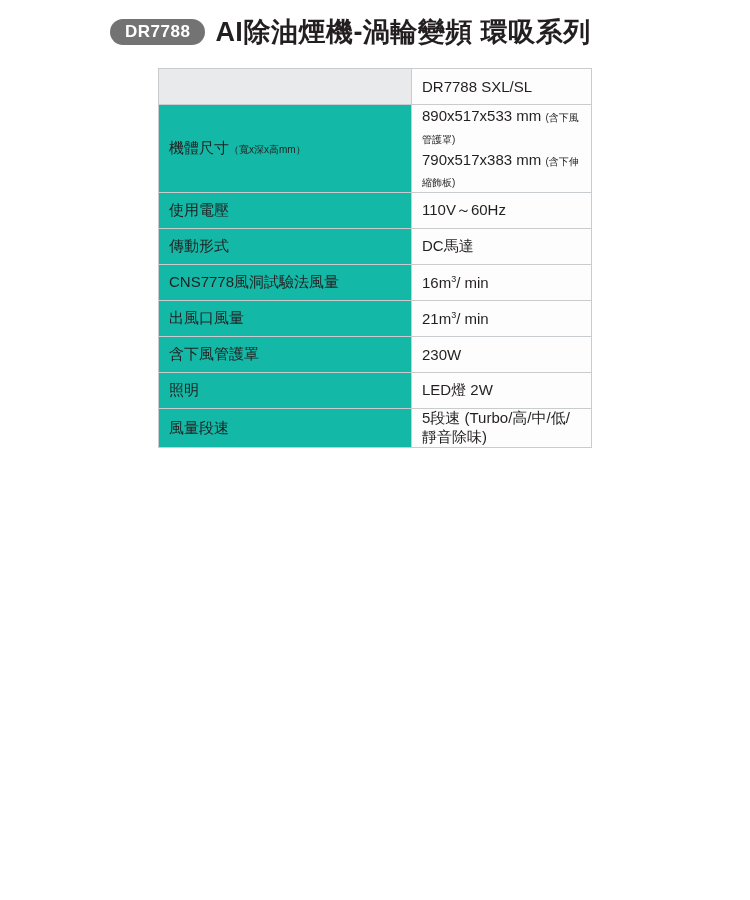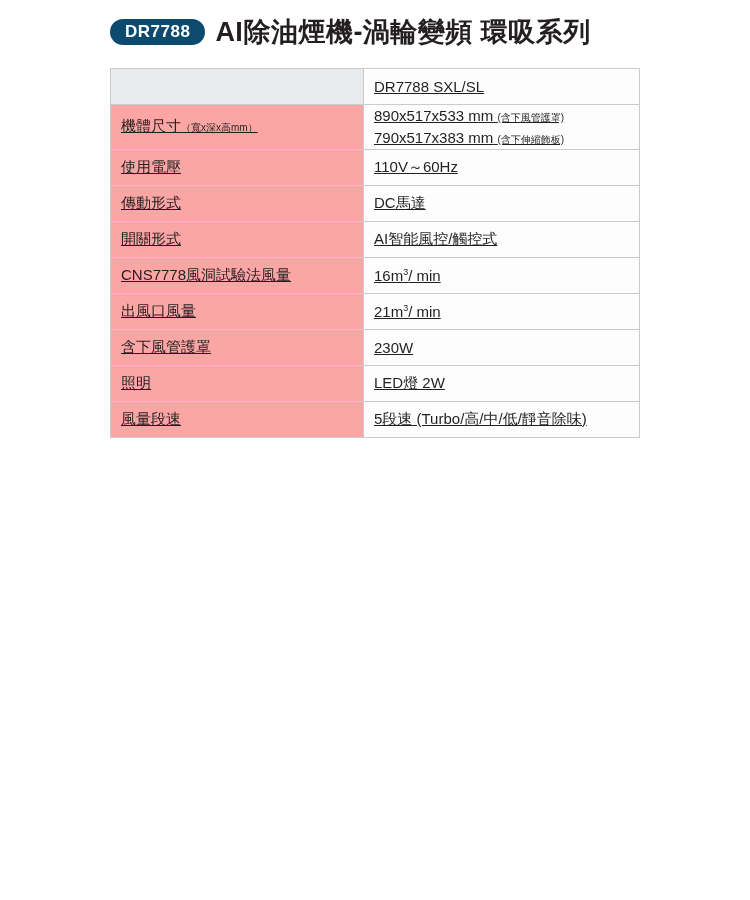--- a/index.html
+++ b/index.html
@@ -16,21 +16,21 @@
     position: relative;
   }
 
   
   .header {
     display: flex;
     align-items: center;
     padding: 14px 0 10px 110px;
   }
   .model-badge {
-    background: #0c4a6e;
+    background: #737373;
     color: #ffffff;
     font-size: 17px;
     font-weight: bold;
     letter-spacing: 0.5px;
     padding: 4px 15px 5px 15px;
     border-radius: 14px;
     line-height: 1;
     font-family: "Liberation Sans", sans-serif;
   }
   .header-title {
@@ -42,34 +42,33 @@
   }
 
   
   .spec-wrap {
     padding: 8px 0 0 0;
     display: flex;
     justify-content: center;
   }
   table.spec {
     border-collapse: collapse;
-    width: 530px;
+    width: 434px;
     table-layout: fixed;
-    text-decoration: underline;
   }
   table.spec td {
     border: 1px solid #c9ccce;
     padding: 0 10px;
     height: 35px;
     vertical-align: middle;
     font-size: 15px;
   }
   td.label {
     width: 232px;
-    background: #fca5a5;
+    background: #14b8a6;
   }
   td.value {
     background: #fdfdfd;
   }
   tr.head td.label {
     background: #e9eaec;
   }
   tr.head td.value {
     font-size: 15px;
   }
@@ -139,24 +138,20 @@
 
       <tr>
         <td class="label">使用電壓</td>
         <td class="value">110V～60Hz</td>
       </tr>
       <tr>
         <td class="label">傳動形式</td>
         <td class="value">DC馬達</td>
       </tr>
       <tr>
-        <td class="label">開關形式</td>
-        <td class="value">AI智能風控/觸控式</td>
-      </tr>
-      <tr>
         <td class="label">CNS7778風洞試驗法風量</td>
         <td class="value">16m<sup>3</sup>/ min</td>
       </tr>
       <tr>
         <td class="label">出風口風量</td>
         <td class="value">21m<sup>3</sup>/ min</td>
       </tr>
       <tr>
         <td class="label">含下風管護罩</td>
         <td class="value">230W</td>

